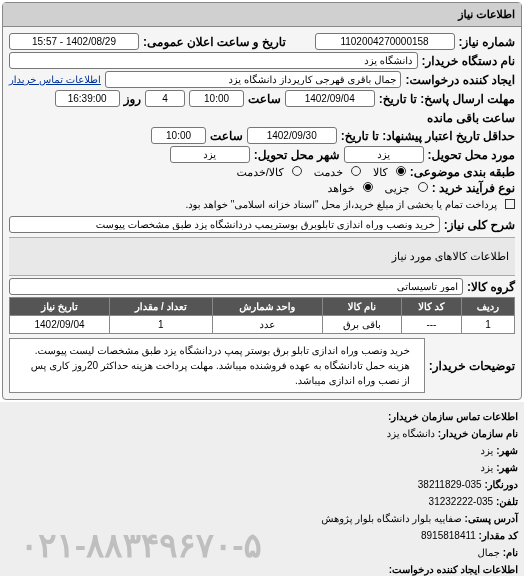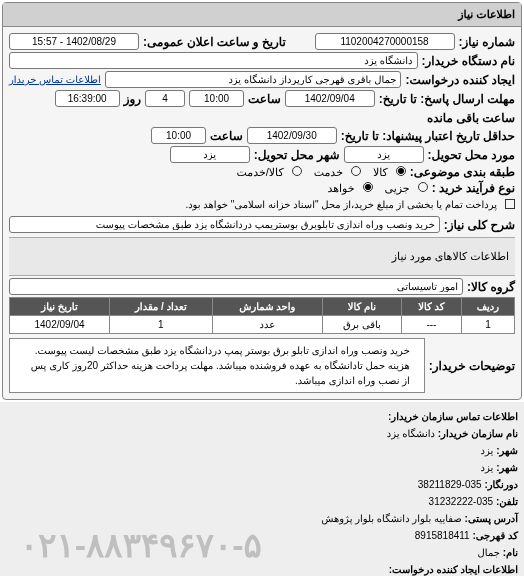--- a/index.html
+++ b/index.html
@@ -263,21 +263,21 @@
   </div>
   <div class="kv">
     <span class="k">تلفن:</span>
     <span>035-31232222</span>
   </div>
   <div class="kv">
     <span class="k">آدرس پستی:</span>
     <span>صفاییه بلوار دانشگاه بلوار پژوهش</span>
   </div>
   <div class="kv">
-    <span class="k">کد قهرجی:</span>
+    <span class="k">کد مقدار:</span>
     <span>8915818411</span>
   </div>
   <div class="kv">
     <span class="k">نام:</span>
     <span>جمال</span>
   </div>
   <div class="kv"><span class="k">اطلاعات ایجاد کننده درخواست:</span></div>
   <div class="kv">
     <span class="k">تلفن تماس:</span>
     <span>035-31232222</span>

